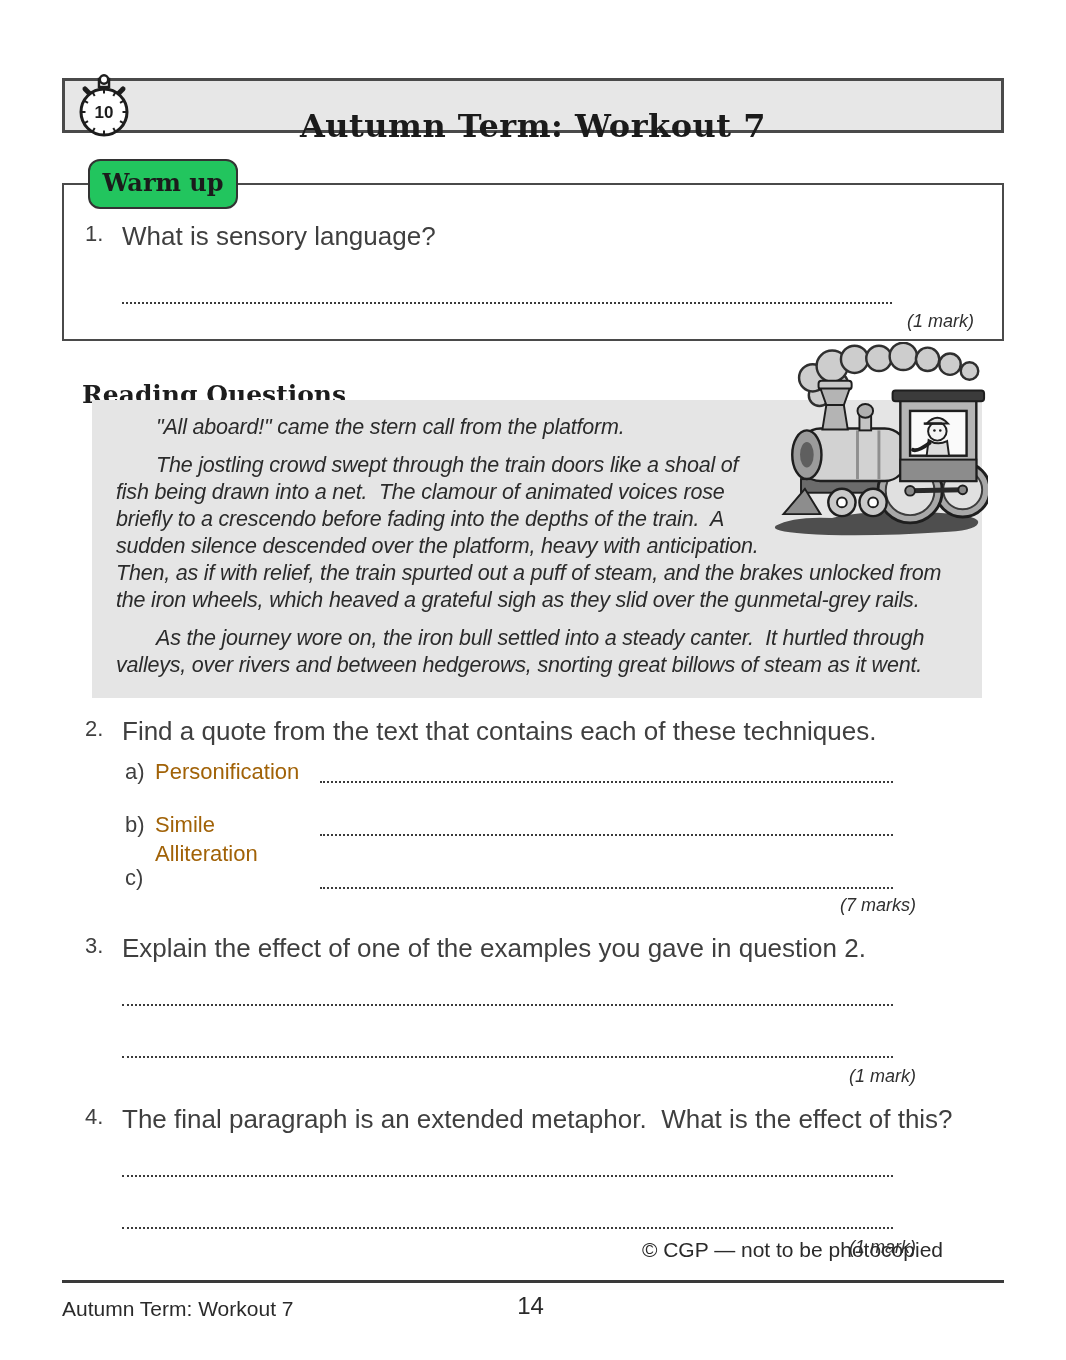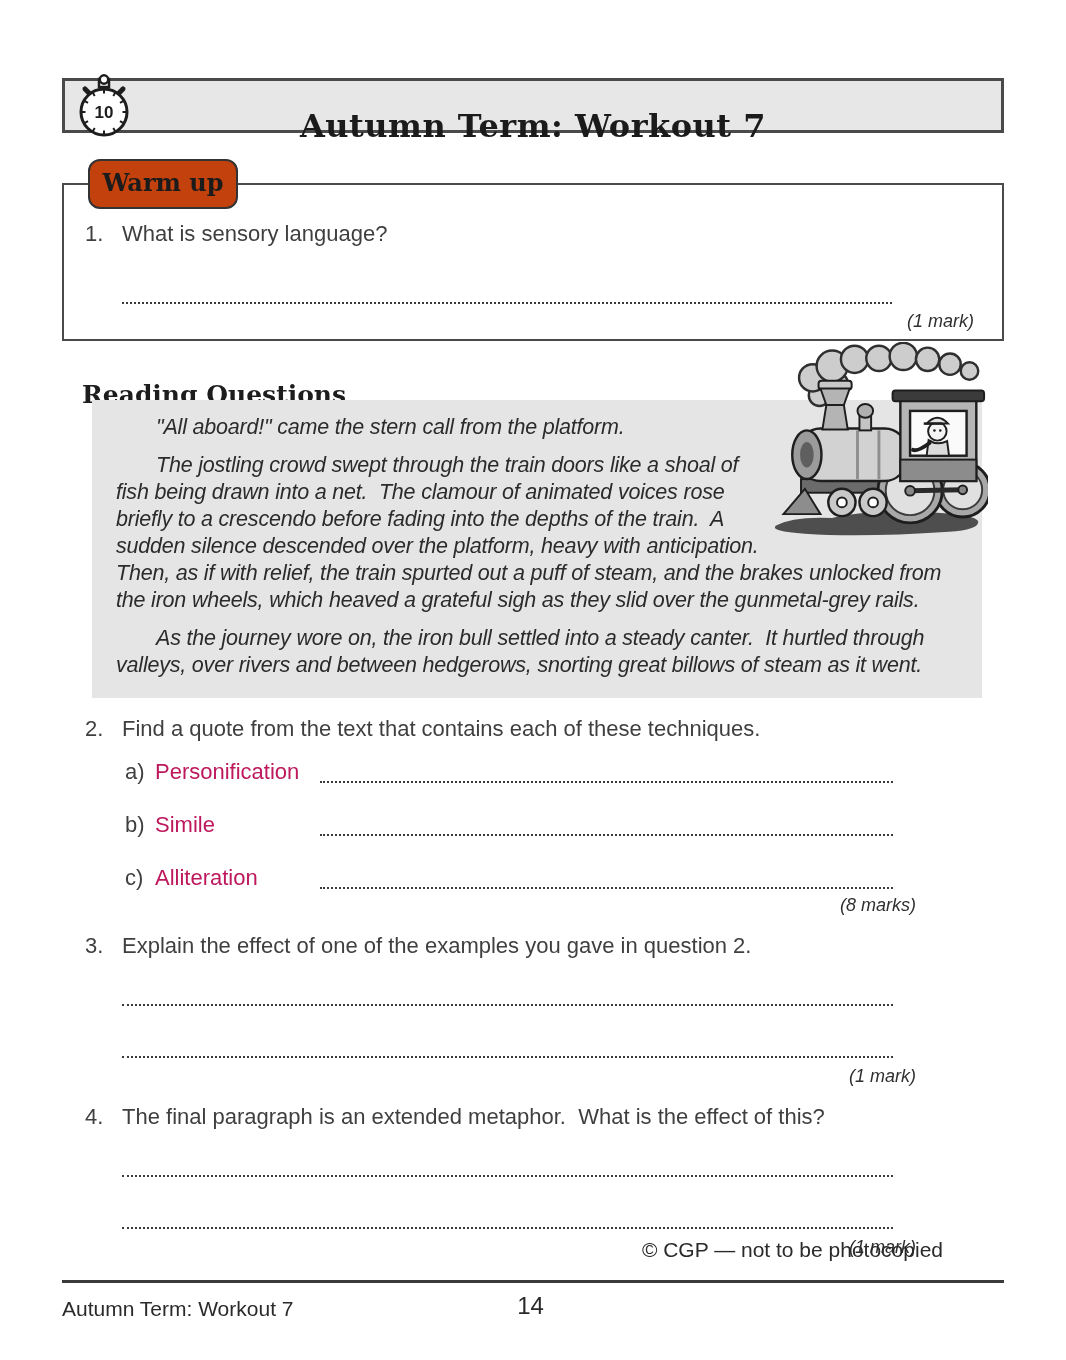--- a/index.html
+++ b/index.html
@@ -21,47 +21,47 @@
   }
   .stopwatch { left:8px; top:-8px; width:62px; height:66px; }
 
   
   .warmup-box {
     left:62px; top:183px; width:942px; height:158px;
     border:2.5px solid #4a4a4a; box-sizing:border-box; background:#fff;
   }
   .warmup-tab {
     left:24px; top:-26px; width:150px; height:50px; box-sizing:border-box;
-    background:#c2410c; border:2.5px solid #333; border-radius:12px;
+    background:#22c55e; border:2.5px solid #333; border-radius:12px;
     text-align:center; line-height:44px;
     font-family:"DejaVu Serif", serif; font-weight:700; font-size:24px; color:#1b1b1b;
   }
   .qnum  { font-size:22px; color:#3f3f3f; }
-  .qtext { font-size:22px; color:#3f3f3f; white-space:pre-wrap; }
+  .qtext { font-size:26px; color:#3f3f3f; white-space:pre-wrap; }
   .dotline { height:0; border-bottom:2.5px dotted #3a3a3a; }
   .marks { font-style:italic; font-size:18px; color:#2f2f2f; }
 
   
   .reading-title {
     left:82px; top:352px;
     font-family:"DejaVu Serif", serif; font-weight:700; font-size:25px; color:#1d1d1d;margin-top:28px;
   }
   .passage {
     left:92px; top:400px; width:890px; height:298px;
     background:#e5e5e5; box-sizing:border-box; padding:14px 20px 0 24px;
   }
   .passage p {
     margin:0 0 11px 0; font-style:italic; font-size:21.5px; line-height:27px;
     color:#2b2b2b; text-indent:40px; white-space:pre-wrap; letter-spacing:-0.2px;
   }
   .train-spacer { float:right; width:200px; height:124px; }
   .train-svg { position:absolute; top:-58px; right:-6px; width:224px; height:206px; }
 
   .part-letter { font-size:22px; color:#3f3f3f; }
-  .part-label  { font-size:22px; color:#be185d; }
+  .part-label  { font-size:22px; color:#a16207; }
 
   
   .footer-rule { left:62px; top:1280px; width:942px; height:0; border-top:3px solid #3a3a3a; }
   .footer-text { font-size:21px; color:#2a2a2a; }
   .footer-page { left:0; width:100%; top:1292px; text-align:center; font-size:24px; color:#2a2a2a;padding-left:28px; }
 </style>
 </head>
 <body>
 
 <div class="page">
@@ -174,24 +174,24 @@
 
   <span class="abs part-letter" style="left:125px; top:759px;">a)</span>
   <span class="abs part-label" style="left:155px; top:759px;">Personification</span>
   <div class="abs dotline" style="left:320px; top:781px; width:573px;"></div>
 
   <span class="abs part-letter" style="left:125px; top:812px;">b)</span>
   <span class="abs part-label" style="left:155px; top:812px;">Simile</span>
   <div class="abs dotline" style="left:320px; top:834px; width:573px;"></div>
 
   <span class="abs part-letter" style="left:125px; top:865px;">c)</span>
-  <span class="abs part-label" style="left:155px; top:865px;">Alliteration</span>
+  <span class="abs part-label" style="left:155px; top:841px;">Alliteration</span>
   <div class="abs dotline" style="left:320px; top:887px; width:573px;"></div>
 
-  <span class="abs marks" style="right:89px; top:895px;">(8 marks)</span>
+  <span class="abs marks" style="right:89px; top:895px;">(7 marks)</span>
 
   <span class="abs qnum" style="left:85px;  top:933px;">3.</span>
   <span class="abs qtext" style="left:122px; top:933px;">Explain the effect of one of the examples you gave in question 2.</span>
   <div class="abs dotline" style="left:122px; top:1004px; width:771px;"></div>
   <div class="abs dotline" style="left:122px; top:1056px; width:771px;"></div>
   <span class="abs marks" style="right:89px; top:1066px;">(1 mark)</span>
 
   <span class="abs qnum" style="left:85px;  top:1104px;">4.</span>
   <span class="abs qtext" style="left:122px; top:1104px;">The final paragraph is an extended metaphor.  What is the effect of this?</span>
   <div class="abs dotline" style="left:122px; top:1175px; width:771px;"></div>

